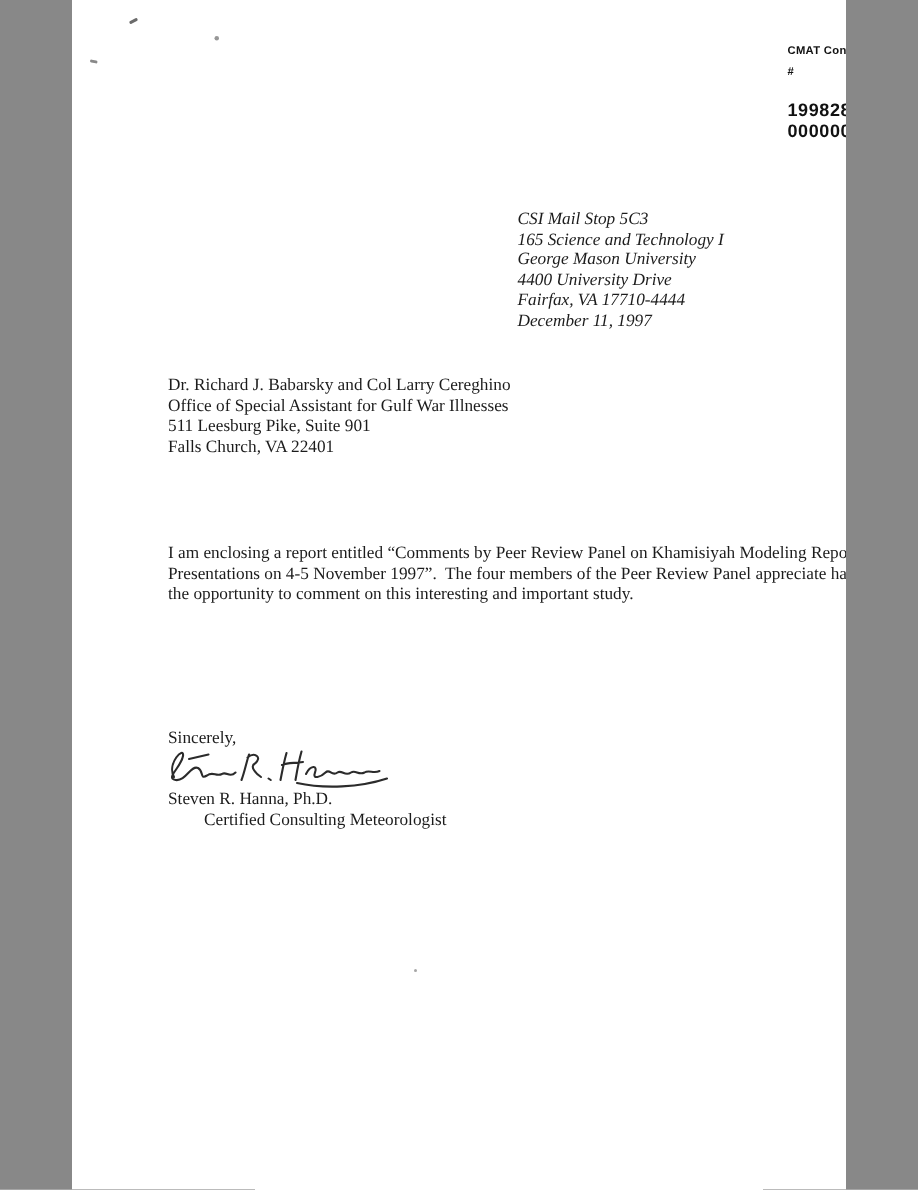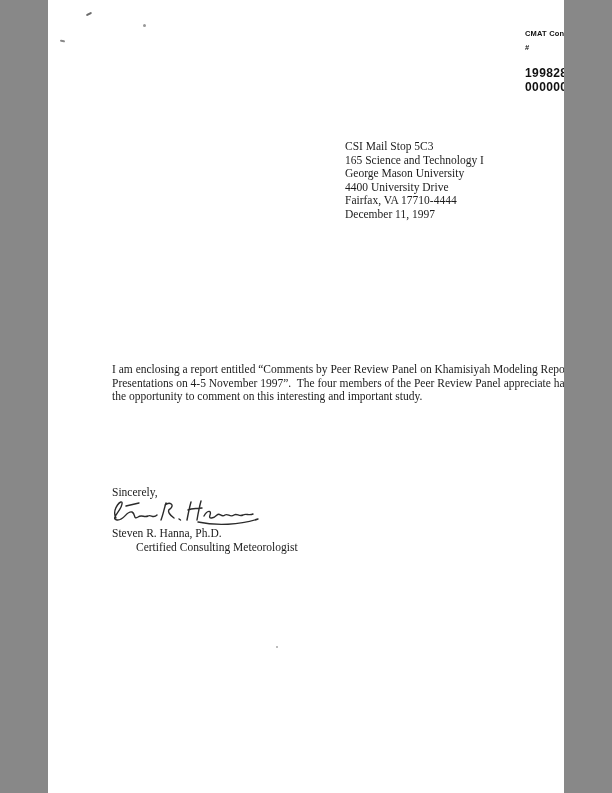--- a/index.html
+++ b/index.html
@@ -24,21 +24,21 @@
   .control-block {
     top: 27px;
     left: 477px;
     font-family: "Liberation Sans", sans-serif;
     font-weight: 700;
     color: #111;
   }
   .control-label { font-size: 7.5px; letter-spacing: 0.2px; }
   .control-number { font-size: 12px; margin-top: 13px; letter-spacing: 0.4px; }
 
-  .sender-block { top: 140px; left: 297px; }
+  .sender-block { top: 140px; left: 297px; font-style: italic; }
   .recipient-block { top: 251px; left: 64px; }
   .salutation { top: 337px; left: 64px; }
 
   .para { left: 64px; width: 484px; white-space: pre-wrap; }
   .para-1 { top: 363px; }
   .para-2 { top: 439px; }
 
   .sincerely { top: 486px; left: 64px; }
   .signature { top: 494px; left: 58px; }
   .signer-name { top: 527px; left: 64px; text-align: right; }
@@ -79,20 +79,26 @@
 
   <div class="abs sender-block">
     <div>CSI Mail Stop 5C3</div>
     <div>165 Science and Technology I</div>
     <div>George Mason University</div>
     <div>4400 University Drive</div>
     <div>Fairfax, VA  17710-4444</div>
     <div>December 11, 1997</div>
   </div>
 
+  <div class="abs recipient-block">
+    <div>Dr. Richard J. Babarsky and Col Larry Cereghino</div>
+    <div>Office of Special Assistant for Gulf War Illnesses</div>
+    <div>511 Leesburg Pike, Suite 901</div>
+    <div>Falls Church, VA  22401</div>
+  </div>
 
 
   <div class="abs para para-1">I am enclosing a report entitled “Comments by Peer Review Panel on Khamisiyah Modeling Report and Presentations on 4-5 November 1997”.  The four members of the Peer Review Panel appreciate having the opportunity to comment on this interesting and important study.</div>
 
   <div class="abs sincerely">Sincerely,</div>
 
   <div class="abs signature">
     <svg class="sig-svg" width="158" height="34" viewBox="0 0 158 34">
       <path d="M10 24 C 5 15, 17 3, 16 10 C 15 17, 4 25, 11 26 C 18 27, 21 16, 26 18 C 30 20, 27 26, 32 23 C 36 20, 38 24, 42 22 C 45 20, 47 25, 51 21"></path>
       <path d="M20 12 L 33 9"></path>

